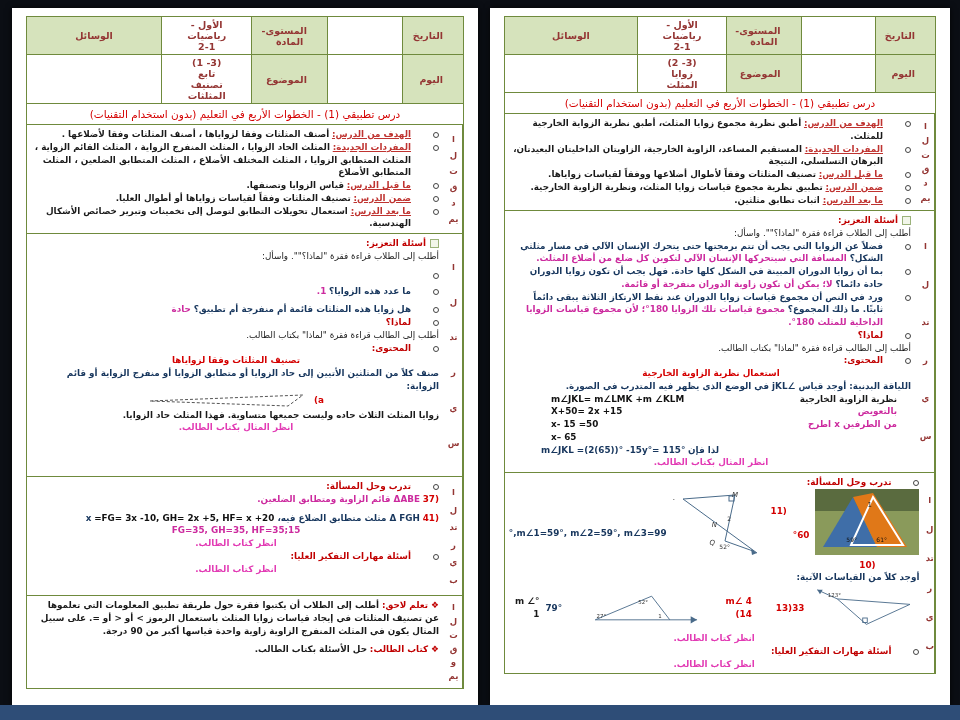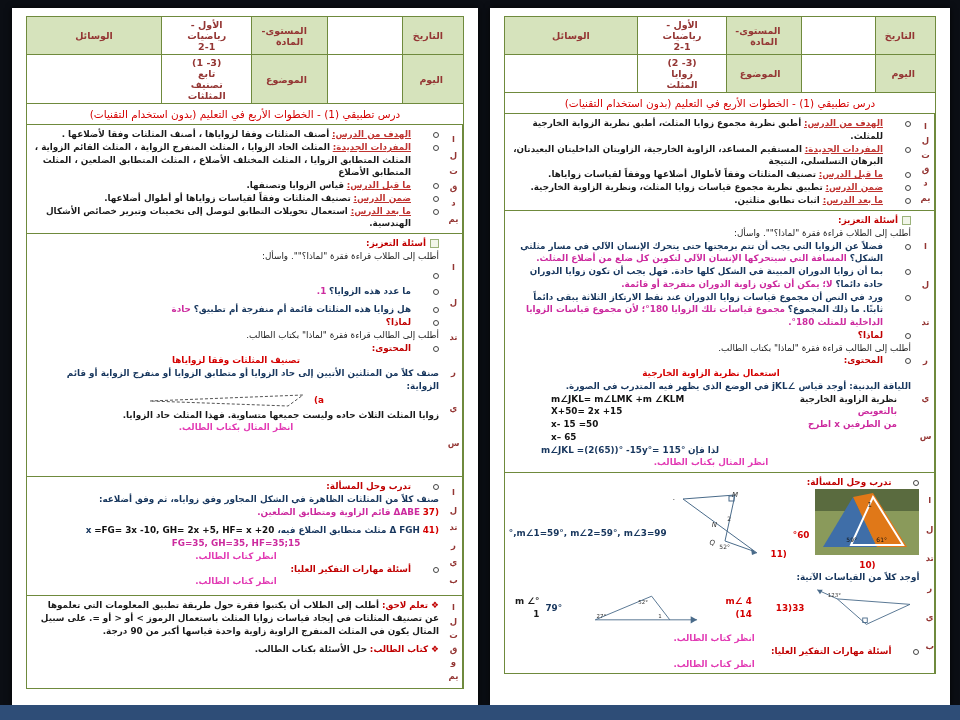--- a/index.html
+++ b/index.html
@@ -90,21 +90,21 @@
       <div class="li">
           <span class="ring"></span>
           <div><span class="lbl">المفردات الجديدة:</span> <span class="blk bold">المثلث الحاد الزوايا ، المثلث المنفرج الزواية ، المثلث القائم الزواية ، المثلث المتطابق الزوايا ، المثلث المختلف الأضلاع ، المثلث المتطابق الضلعين ، المثلث المتطابق الأضلاع</span></div>
         </div>
       <div class="li">
           <span class="ring"></span>
           <div><span class="lbl">ما قبل الدرس:</span> <span class="blk bold">قياس الزوايا وتصنفها.</span></div>
         </div>
       <div class="li">
           <span class="ring"></span>
-          <div><span class="lbl">ضمن الدرس:</span> <span class="blk bold">تصنيف المثلثات وفقاً لقياسات زواياها أو أطوال أضلاعها.</span></div>
+          <div><span class="lbl">ضمن الدرس:</span> <span class="blk bold">تصنيف المثلثات وفقاً لقياسات زواياها أو أطوال العليا.</span></div>
         </div>
       <div class="li">
           <span class="ring"></span>
           <div><span class="lbl">ما بعد الدرس:</span> <span class="blk bold">استعمال تحويلات التطابق لتوصل إلى تخمينات وتبرير خصائص الأشكال الهندسية.</span></div>
         </div>
     </div>
   </div>
 
   <div class="sec" style="min-height:242px">
     <div class="side">
@@ -161,21 +161,20 @@
       <span>تد</span>
         <span>ر</span>
       <span>ي</span>
         <span>ب</span>
     </div>
     <div class="cnt">
       <div class="li">
           <span class="ring"></span>
           <span class="redh">تدرب وحل المسألة:</span>
         </div>
-      <div class="blue">صنف كلاً من المثلثات الظاهرة في الشكل المجاور وفق زواياه، ثم وفق أضلاعه:</div>
       <div><span class="rednum">(37</span> <span class="mag">ΔABE قائم الزاوية ومتطابق الضلعين.</span></div>
       <div class="gap6"></div>
       <div><span class="rednum">(41</span> <span class="blue">Δ FGH مثلث متطابق الضلاع فيه، x</span> <span class="eq">=FG= 3x -10, GH= 2x +5, HF= x +20</span></div>
       <div class="mag center">FG=35, GH=35, HF=35;15</div>
       <div class="pink center">انظر كتاب الطالب.</div>
       <div class="li">
           <span class="ring"></span>
           <span class="redh">أسئلة مهارات التفكير العليا:</span>
         </div>
       <div class="pink center">انظر كتاب الطالب.</div>
@@ -333,21 +332,21 @@
             <polygon points="38,8 58,4 92,58 62,58" fill="#e07818"></polygon>
             <polygon points="58,8 88,56 36,56" fill="none" stroke="#ffffff" stroke-width="2"></polygon>
             <text x="57" y="18" font-size="7" fill="#111">1</text>
             <text x="42" y="53" font-size="6" fill="#111">59°</text>
             <text x="72" y="53" font-size="6" fill="#111">61°</text>
           </svg>
           <div class="rednum">(10</div>
         </div>
 
         <span class="rednum" style="margin-top:40px">°60</span>
-        <span class="rednum" style="margin-top:59px">(11</span>
+        <span class="rednum" style="margin-top:16px">(11</span>
         <svg width="92" height="72" viewBox="0 0 92 72">
           <line x1="10" y1="10" x2="62" y2="6" stroke="#4a6b8a" stroke-width="1"></line>
           <rect x="56" y="7" width="5" height="5" fill="none" stroke="#4a6b8a" stroke-width="1"></rect>
           <line x1="62" y1="6" x2="52" y2="52" stroke="#4a6b8a" stroke-width="1"></line>
           <line x1="10" y1="10" x2="84" y2="64" stroke="#4a6b8a" stroke-width="1"></line>
           <polygon points="84,64 78,60 79,66" fill="#4a6b8a"></polygon>
           <line x1="52" y1="52" x2="80" y2="62" stroke="#4a6b8a" stroke-width="1"></line>
           <text x="2" y="11" font-size="7" fill="#333" font-style="italic">L</text>
           <text x="65" y="8" font-size="7" fill="#333" font-style="italic">M</text>
           <text x="58" y="32" font-size="6" fill="#333">2</text>

